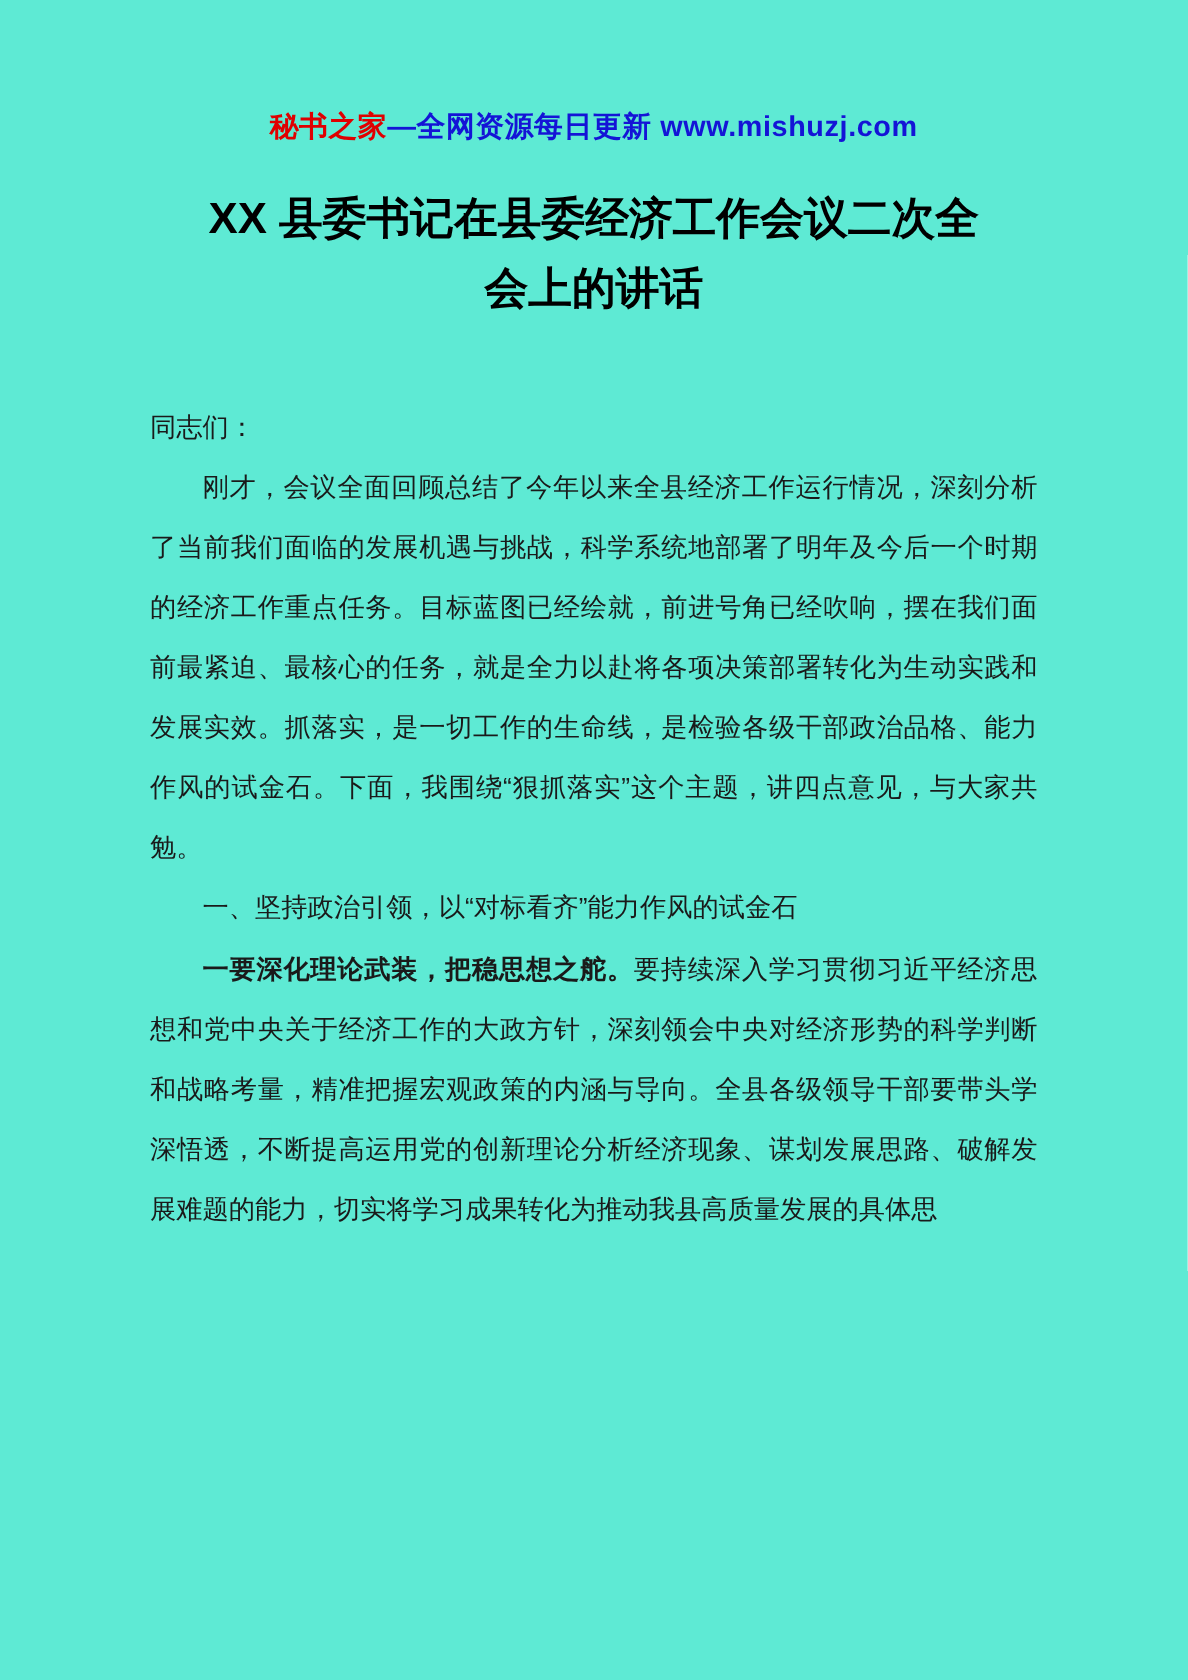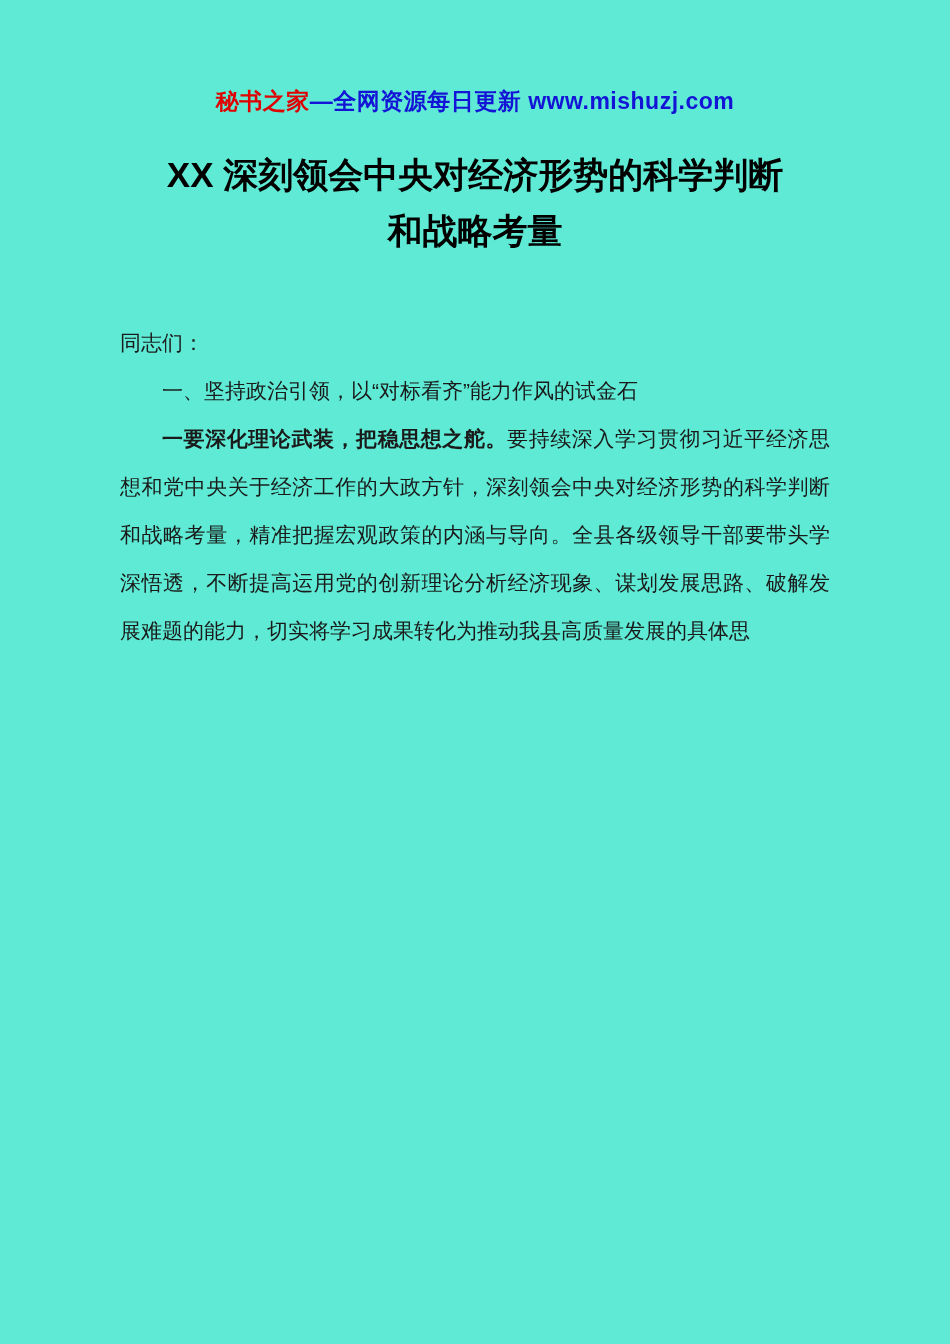--- a/index.html
+++ b/index.html
@@ -52,21 +52,22 @@
 </style>
 </head>
 <body>
 
 <div class="page">
 
   <div class="header-line">
     <span class="brand">秘书之家</span><span class="tagline">—全网资源每日更新 </span><a class="url">www.mishuzj.com</a>
   </div>
 
-  <h1 class="doc-title">XX 深刻领会中央对经济形势的科学判断和战略考量</h1>
+  <h1 class="doc-title">XX 县委书记在县委经济工作会议二次全会上的讲话</h1>
 
   <div class="doc-body">
       <p class="para"><span>同志们：</span></p>
+      <p class="para indent"><span>刚才，会议全面回顾总结了今年以来全县经济工作运行情况，深刻分析了当前我们面临的发展机遇与挑战，科学系统地部署了明年及今后一个时期的经济工作重点任务。目标蓝图已经绘就，前进号角已经吹响，摆在我们面前最紧迫、最核心的任务，就是全力以赴将各项决策部署转化为生动实践和发展实效。抓落实，是一切工作的生命线，是检验各级干部政治品格、能力作风的试金石。下面，我围绕“狠抓落实”这个主题，讲四点意见，与大家共勉。</span></p>
       <p class="para indent"><span>一、坚持政治引领，以“对标看齐”能力作风的试金石</span></p>
       <p class="para indent"><span class="bold">一要深化理论武装，把稳思想之舵。</span><span>要持续深入学习贯彻习近平经济思想和党中央关于经济工作的大政方针，深刻领会中央对经济形势的科学判断和战略考量，精准把握宏观政策的内涵与导向。全县各级领导干部要带头学深悟透，不断提高运用党的创新理论分析经济现象、谋划发展思路、破解发展难题的能力，切实将学习成果转化为推动我县高质量发展的具体思</span></p>
     </div>
 
 </div>
 
 </body></html>

